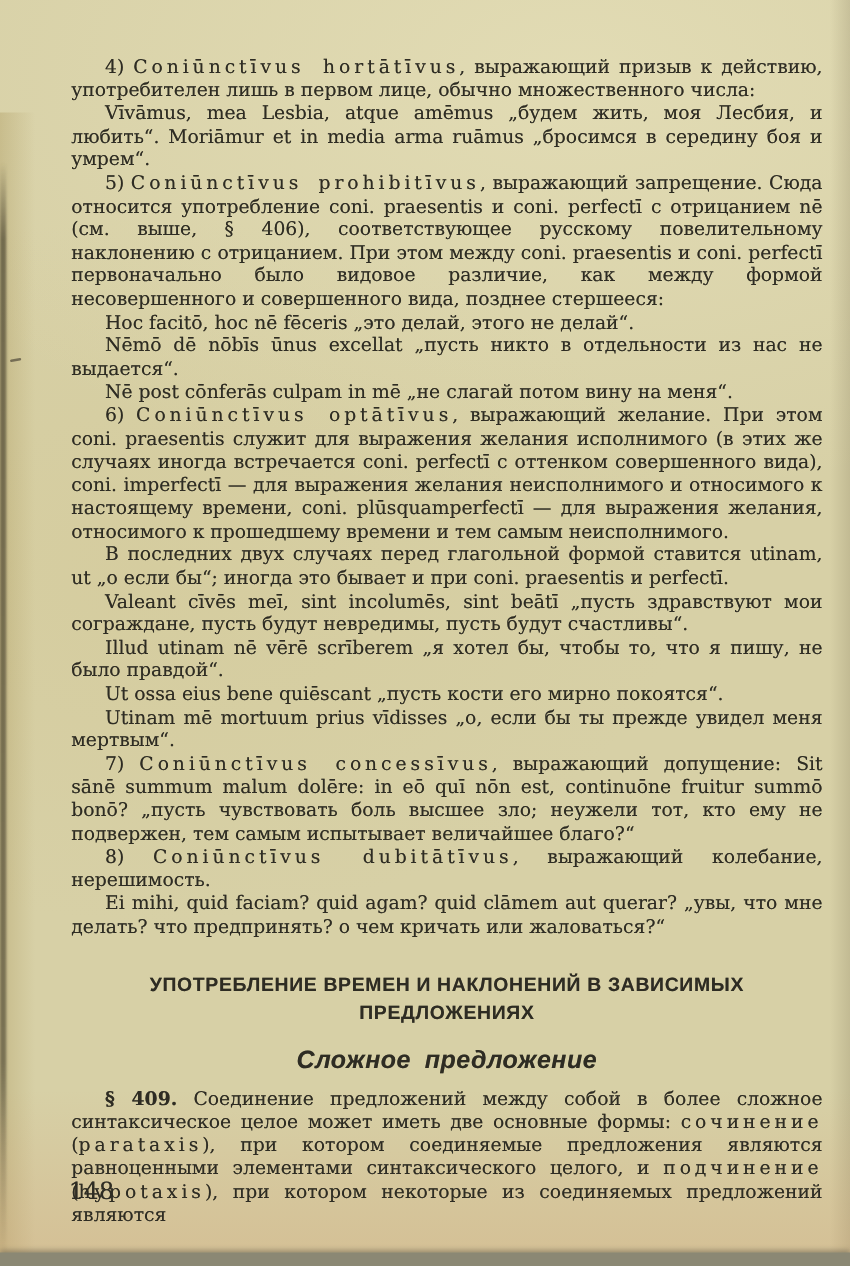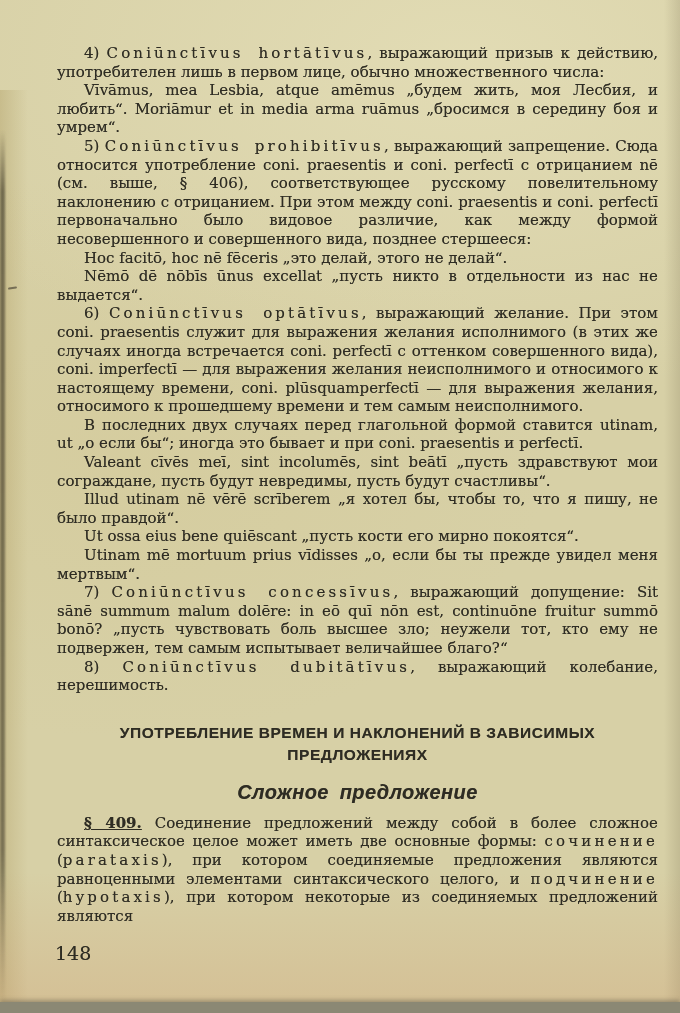--- a/index.html
+++ b/index.html
@@ -39,21 +39,21 @@
   
   .content{
     position:absolute;left:57px;top:44px;width:601px;
     color:var(--ink);
     font-size:15px;line-height:18.6px;
     text-align:justify;
     text-shadow:0 0 0.5px rgba(46,44,35,0.55);
   }
   .content p{margin:0;text-indent:27px;}
   .sp{letter-spacing:0.21em;word-spacing:0.30em;}
-  .b{font-weight:bold;text-decoration:underline;}
+  .b{font-weight:bold;}
   h2.heading{
     font-family:"Liberation Sans","DejaVu Sans",sans-serif;
     font-weight:bold;font-size:15.5px;line-height:22.5px;
     text-align:center;text-indent:0;
     margin:27px 30px 16px 30px;letter-spacing:0.035em;
   }
   h3.subheading{
     font-family:"Liberation Sans","DejaVu Sans",sans-serif;
     font-weight:bold;font-size:20px;line-height:16px;
     text-align:center;text-indent:0;
@@ -76,27 +76,29 @@
   <div class="bottom-warm"></div>
   <div class="bottom-edge"></div>
   <div class="pencil-mark"></div>
 
   <div class="content">
       <p class="para"><span>4) </span><span class="sp">Coniūnctīvus hortātīvus</span><span>, выражающий призыв к действию, употребителен лишь в первом лице, обычно множественного числа:</span></p>
       <p class="para"><span>Vīvāmus, mea Lesbia, atque amēmus „будем жить, моя Лесбия, и любить“. Moriāmur et in media arma ruāmus „бросимся в середину боя и умрем“.</span></p>
       <p class="para"><span>5) </span><span class="sp">Coniūnctīvus prohibitīvus</span><span>, выражающий запрещение. Сюда относится употребление coni. praesentis и coni. perfectī с отрицанием nē (см. выше, § 406), соответствующее русскому повелительному наклонению с отрицанием. При этом между coni. praesentis и coni. perfectī первоначально было видовое различие, как между формой несовершенного и совершенного вида, позднее стершееся:</span></p>
       <p class="para"><span>Hoc facitō, hoc nē fēceris „это делай, этого не делай“.</span></p>
       <p class="para"><span>Nēmō dē nōbīs ūnus excellat „пусть никто в отдельности из нас не выдается“.</span></p>
+      <p class="para"><span>Nē post cōnferās culpam in mē „не слагай потом вину на меня“.</span></p>
       <p class="para"><span>6) </span><span class="sp">Coniūnctīvus optātīvus</span><span>, выражающий желание. При этом coni. praesentis служит для выражения желания исполнимого (в этих же случаях иногда встречается coni. perfectī с оттенком совершенного вида), coni. imperfectī — для выражения желания неисполнимого и относимого к настоящему времени, coni. plūsquamperfectī — для выражения желания, относимого к прошедшему времени и тем самым неисполнимого.</span></p>
       <p class="para"><span>В последних двух случаях перед глагольной формой ставится utinam, ut „о если бы“; иногда это бывает и при coni. praesentis и perfectī.</span></p>
       <p class="para"><span>Valeant cīvēs meī, sint incolumēs, sint beātī „пусть здравствуют мои сограждане, пусть будут невредимы, пусть будут счастливы“.</span></p>
       <p class="para"><span>Illud utinam nē vērē scrīberem „я хотел бы, чтобы то, что я пишу, не было правдой“.</span></p>
       <p class="para"><span>Ut ossa eius bene quiēscant „пусть кости его мирно покоятся“.</span></p>
       <p class="para"><span>Utinam mē mortuum prius vīdisses „о, если бы ты прежде увидел меня мертвым“.</span></p>
       <p class="para"><span>7) </span><span class="sp">Coniūnctīvus concessīvus</span><span>, выражающий допущение: Sit sānē summum malum dolēre: in eō quī nōn est, continuōne fruitur summō bonō? „пусть чувствовать боль высшее зло; неужели тот, кто ему не подвержен, тем самым испытывает величайшее благо?“</span></p>
       <p class="para"><span>8) </span><span class="sp">Coniūnctīvus dubitātīvus</span><span>, выражающий колебание, нерешимость.</span></p>
+      <p class="para"><span>Ei mihi, quid faciam? quid agam? quid clāmem aut querar? „увы, что мне делать? что предпринять? о чем кричать или жаловаться?“</span></p>
       <h2 class="heading">УПОТРЕБЛЕНИЕ ВРЕМЕН И НАКЛОНЕНИЙ В ЗАВИСИМЫХ ПРЕДЛОЖЕНИЯХ</h2>
       <h3 class="subheading">Сложное предложение</h3>
       <p class="para"><span class="b">§ 409.</span><span> Соединение предложений между собой в более сложное синтаксическое целое может иметь две основные формы: </span><span class="sp">сочинение</span><span> (</span><span class="sp">parataxis</span><span>), при котором соединяемые предложения являются равноценными элементами синтаксического целого, и </span><span class="sp">подчинение</span><span> (</span><span class="sp">hypotaxis</span><span>), при котором некоторые из соединяемых предложений являются</span></p>
     </div>
 
   <div class="page-number">148</div>
 </div>
 
 </body></html>

